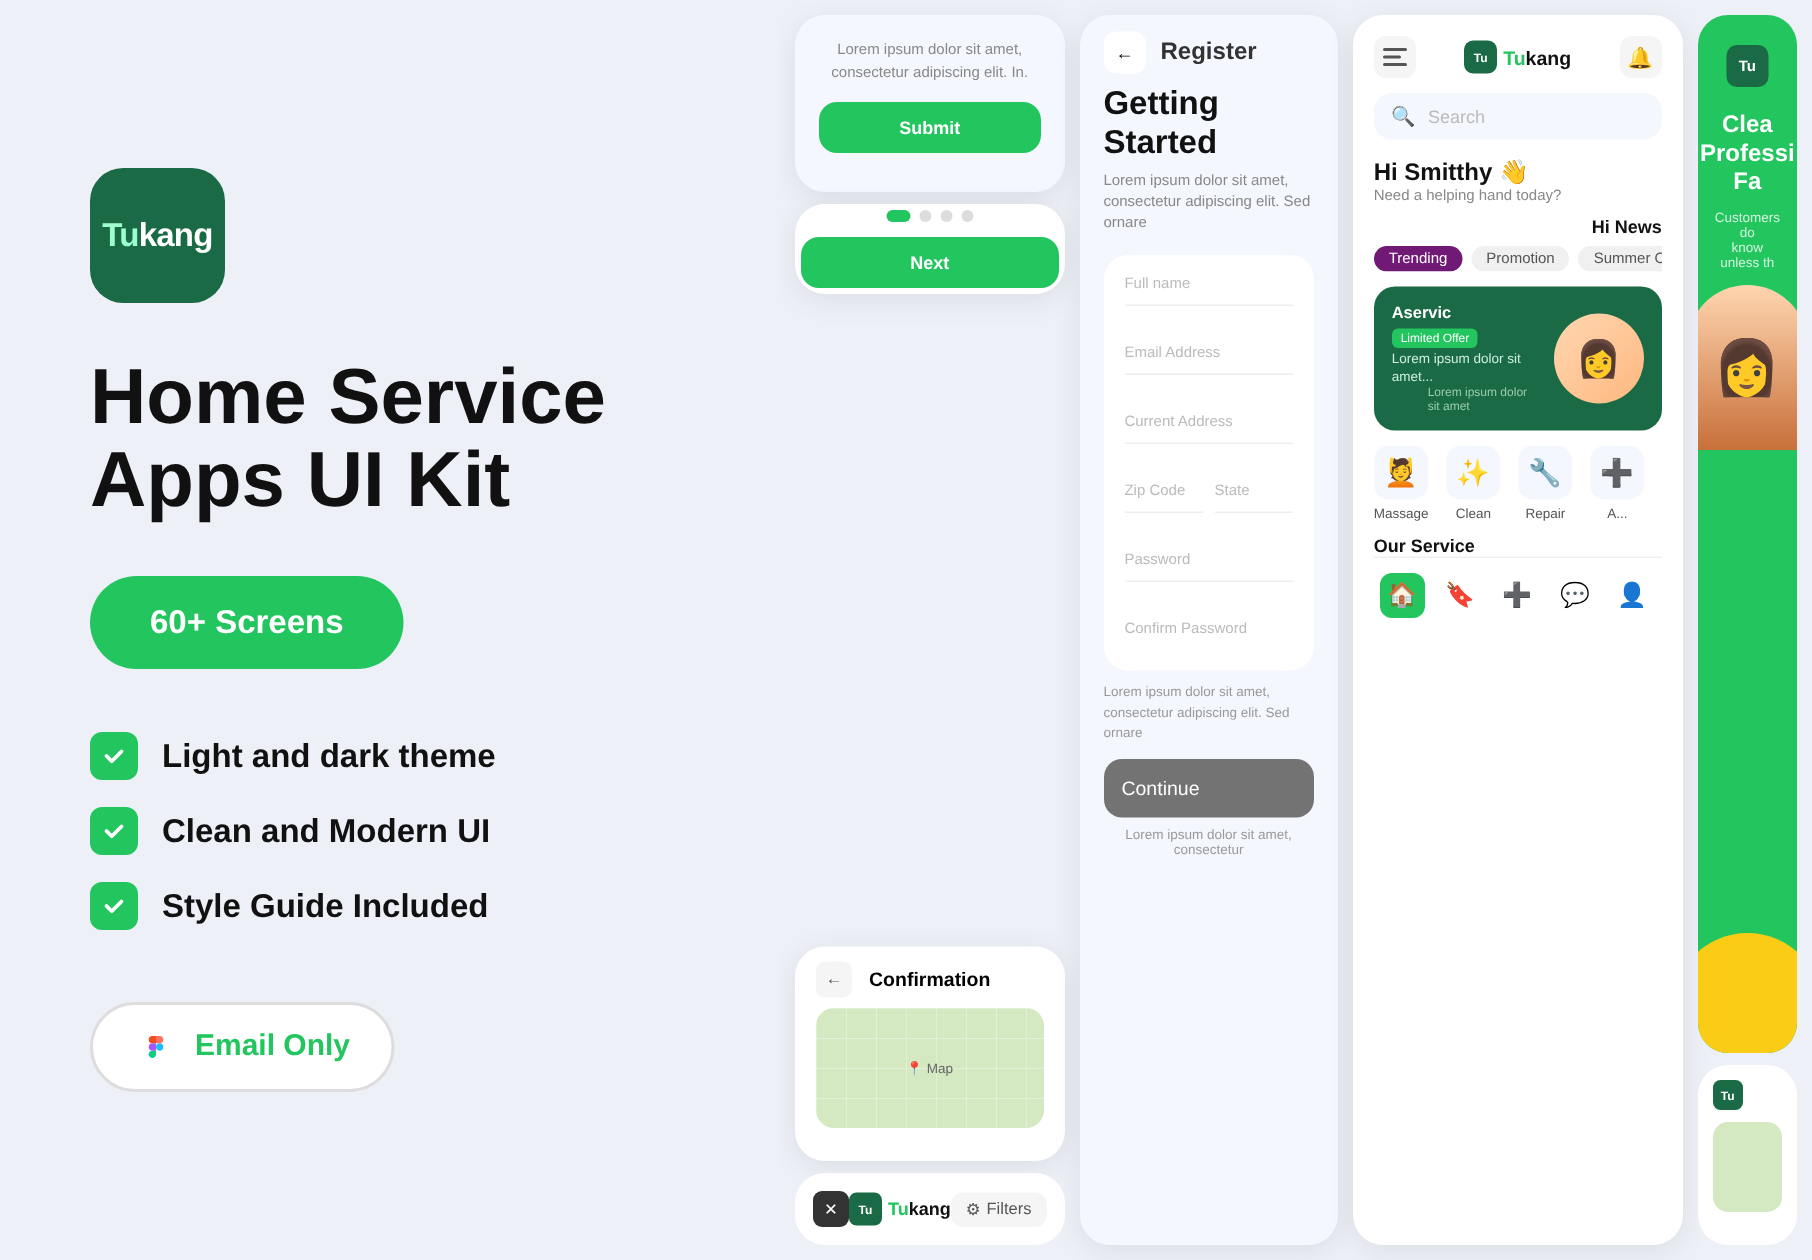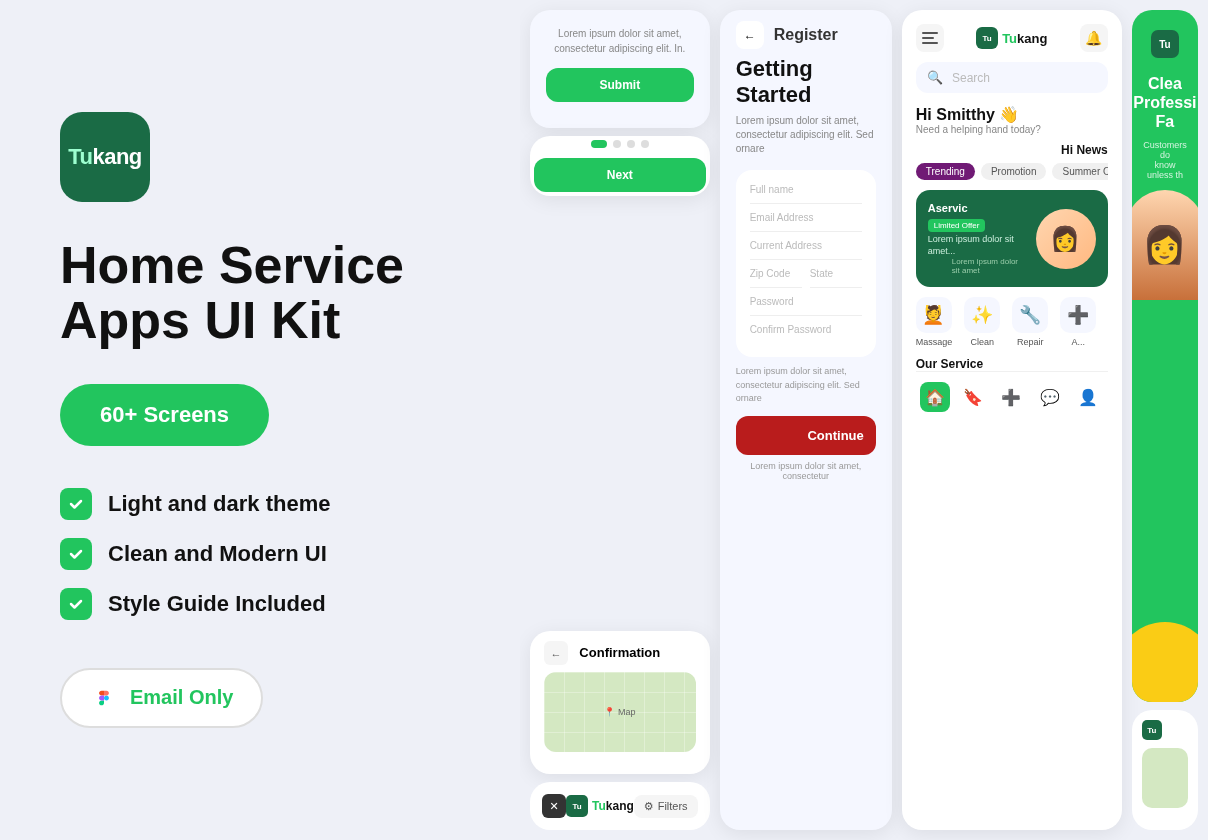--- a/index.html
+++ b/index.html
@@ -174,21 +174,21 @@
       margin-bottom: 14px;
       line-height: 1.4;
     }
 
     .form-section {
       background: white;
       border-radius: 16px;
       padding: 14px;
       display: flex;
       flex-direction: column;
-      gap: 8px;
+      gap: 26px;
     }
     .form-field {
       border-bottom: 1px solid #eee;
       padding-bottom: 8px;
     }
     .form-field-label {
       font-size: 10px;
       color: #bbb;
     }
     .form-row {
@@ -200,25 +200,25 @@
     }
 
     .form-footer-text {
       font-size: 9px;
       color: #999;
       line-height: 1.5;
       margin-top: 8px;
     }
 
     .continue-btn {
-      background: #b91c1c;
+      background: #737373;
       color: white;
       font-size: 13px;
-      font-weight: 700;
-      text-align: right;
+      font-weight: 400;
+      text-align: left;
       padding: 12px;
       border-radius: 12px;
       margin-top: 10px;
     }
     .bottom-note {
       font-size: 9px;
       color: #999;
       text-align: center;
       margin-top: 6px;
     }

